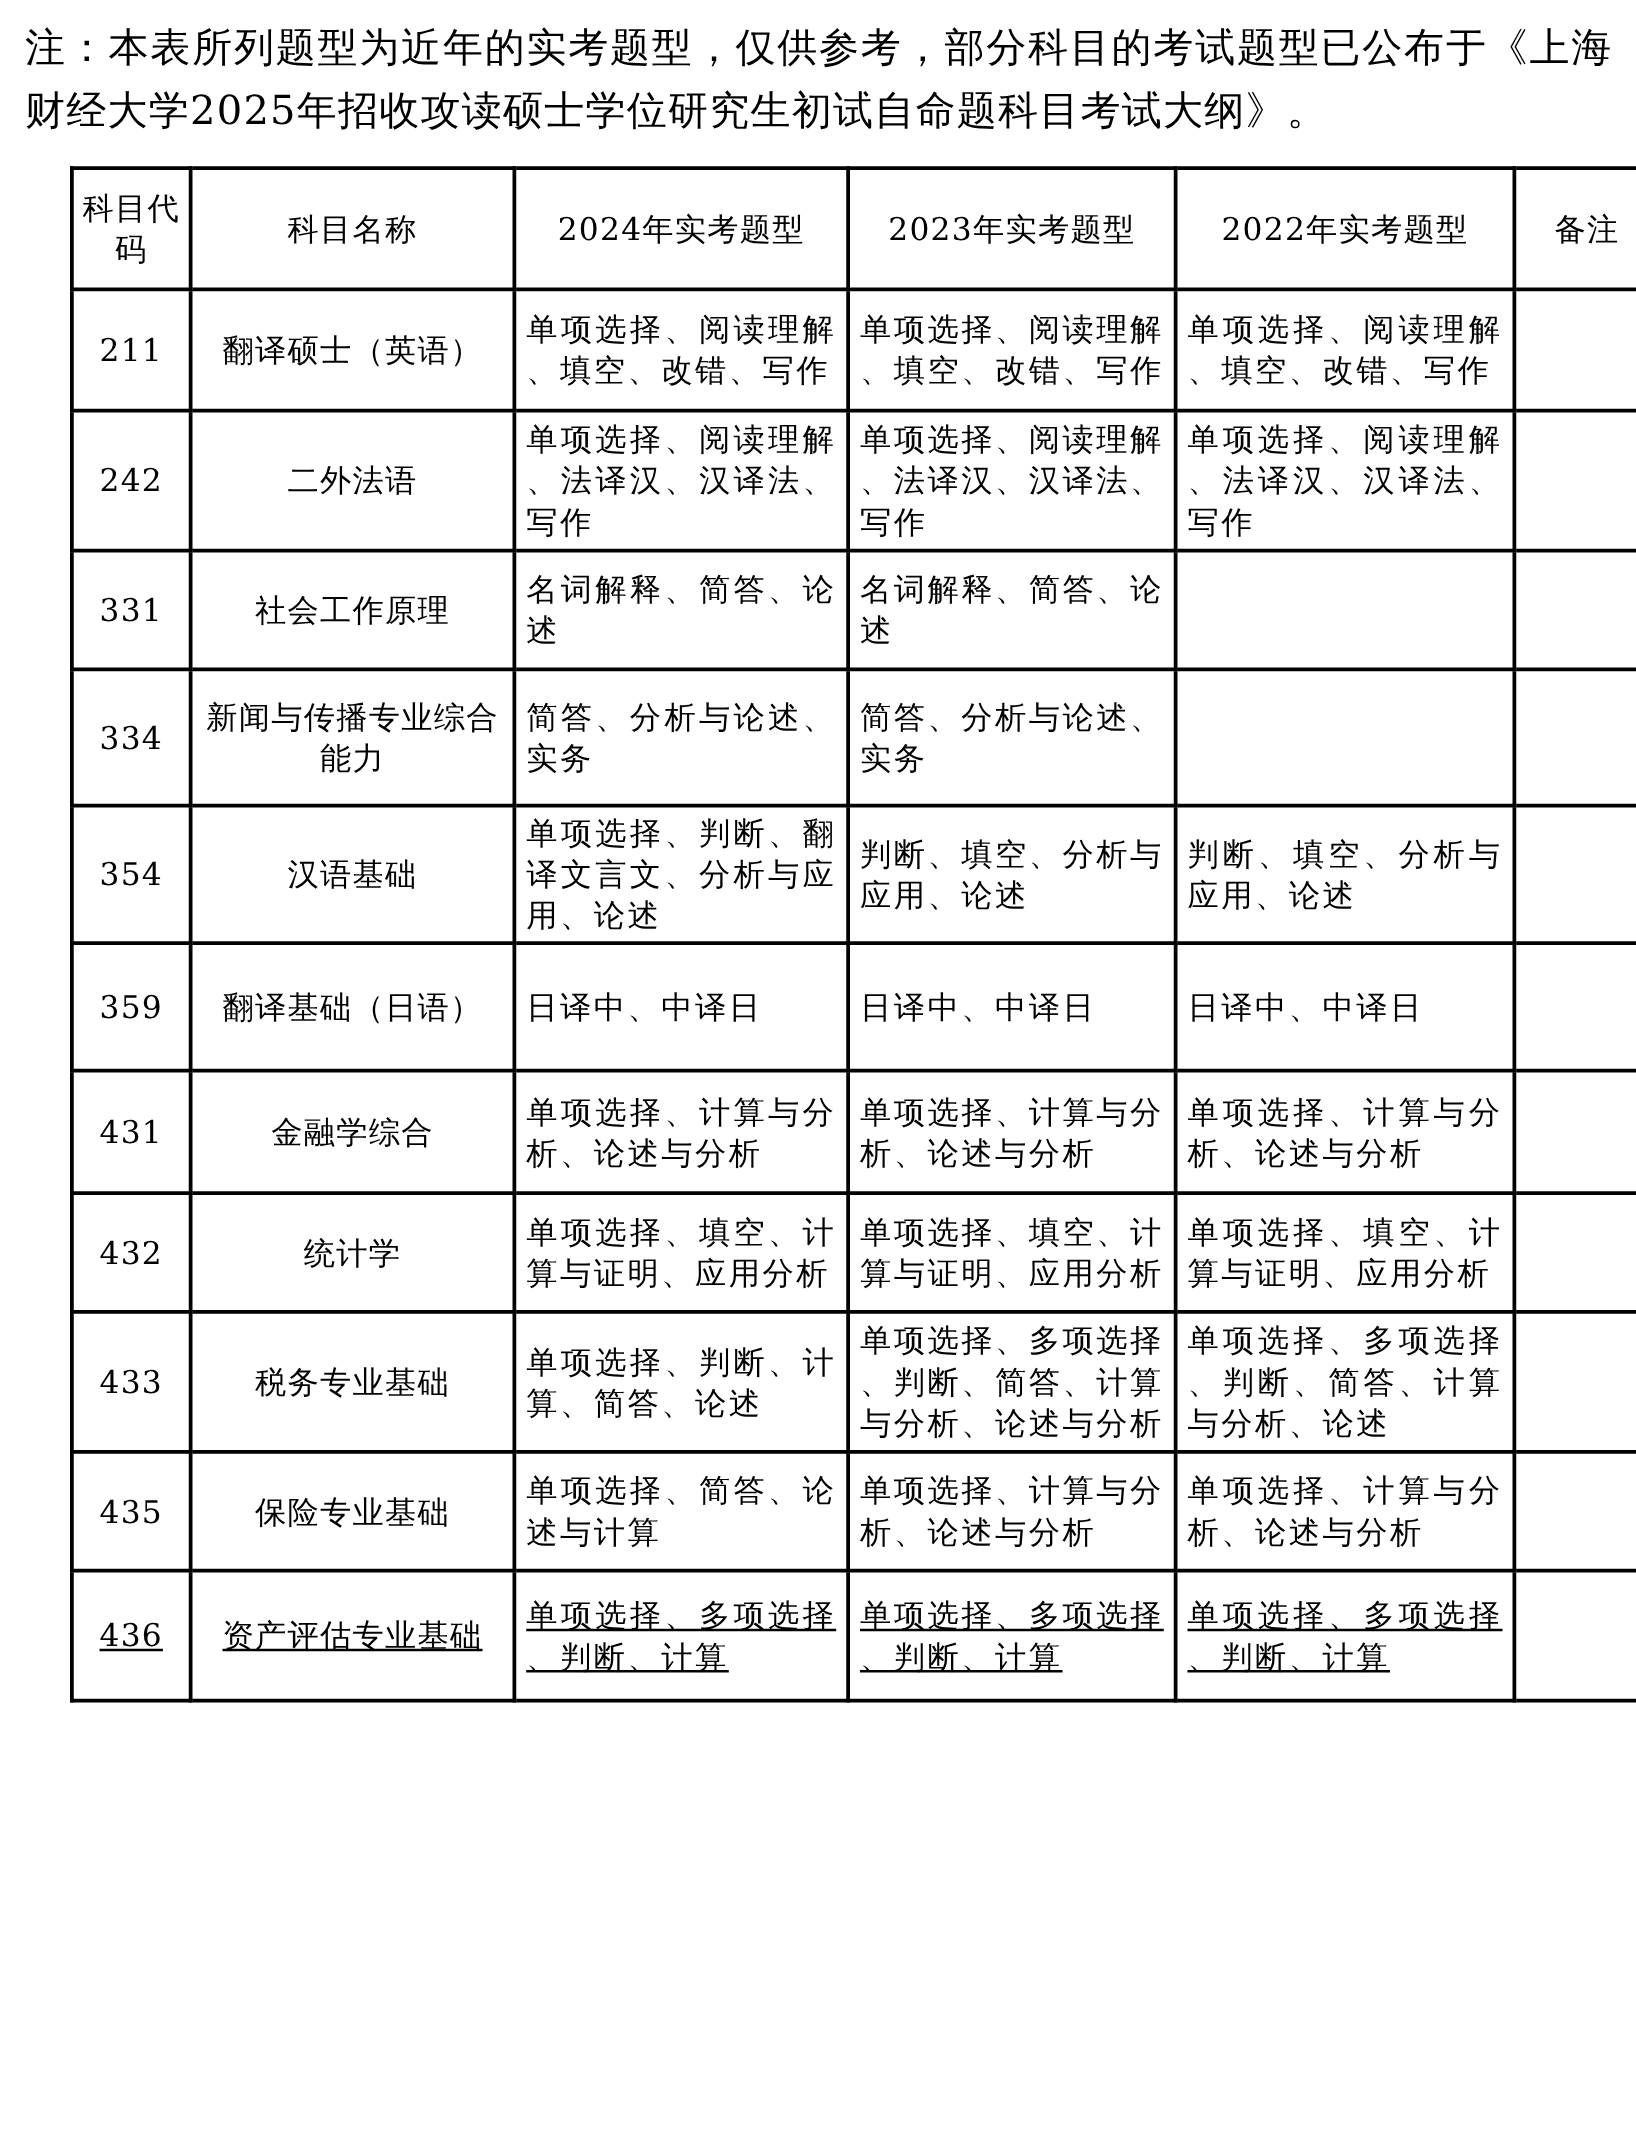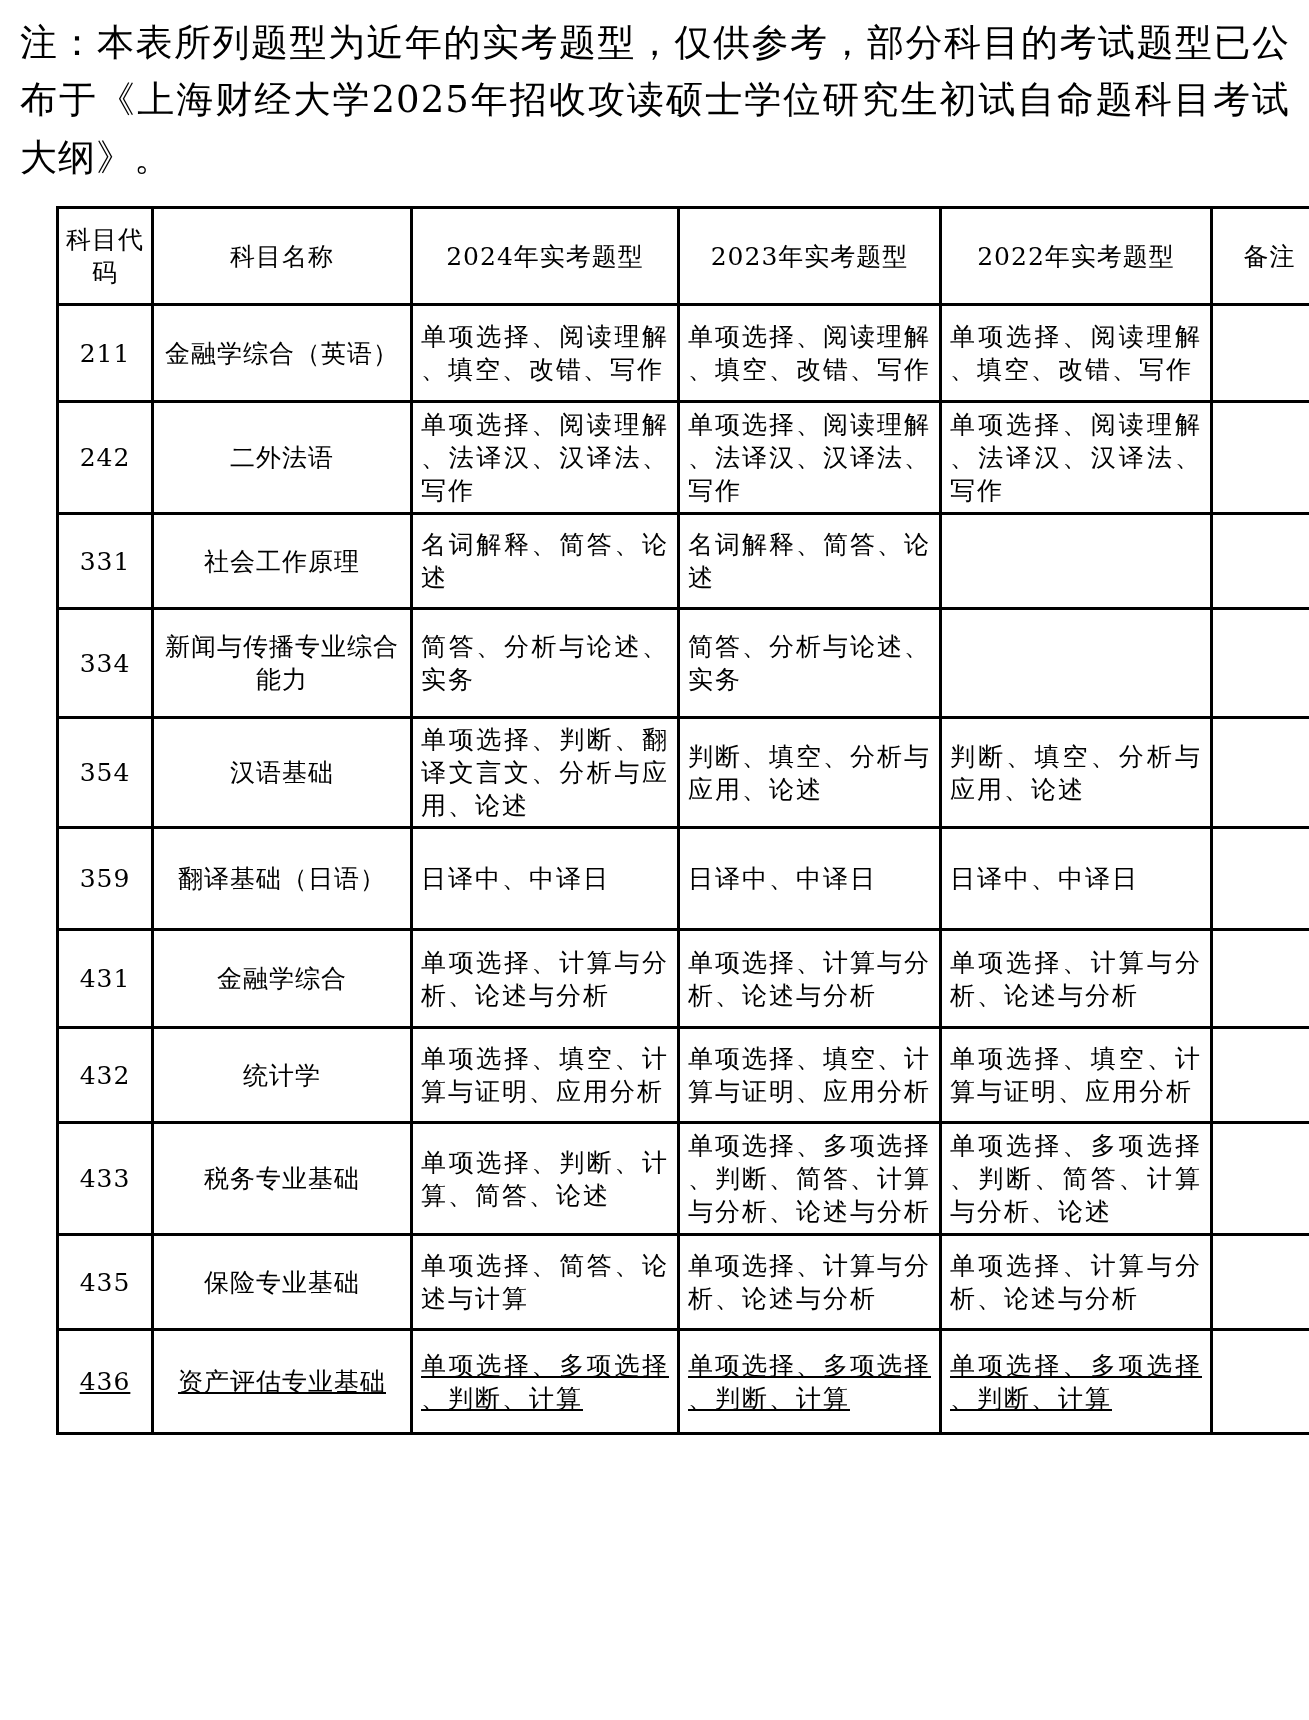--- a/index.html
+++ b/index.html
@@ -10,21 +10,21 @@
     font-family: "DejaVu Serif", "Liberation Serif", serif;
   }
   .page {
     width: 1309px;
     box-sizing: border-box;
     padding: 14px 19px 8px 20px;
     background: #ffffff;
   }
   .note {
     margin: 0 0 20px 0;
-    font-size: 37px;
+    font-size: 32px;
     line-height: 1.55;
     letter-spacing: 1px;
     text-align: justify;
   }
   table.exam-table {
     border-collapse: collapse;
     table-layout: fixed;
     width: 1270px;
     margin-left: 36px;
   }
@@ -79,21 +79,21 @@
         <th>科目名称</th>
         <th>2024年实考题型</th>
         <th>2023年实考题型</th>
         <th>2022年实考题型</th>
         <th>备注</th>
       </tr>
     </thead>
     <tbody>
         <tr style="height: 97px;">
           <td class="col-0">211</td>
-          <td class="col-1">金融学综合（英语）</td>
+          <td class="col-1">翻译硕士（英语）</td>
           <td class="col-2">单项选择、阅读理解、填空、改错、写作</td>
           <td class="col-3">单项选择、阅读理解、填空、改错、写作</td>
           <td class="col-4">单项选择、阅读理解、填空、改错、写作</td>
           <td class="col-5"></td>
         </tr>
         <tr style="height: 112px;">
           <td class="col-0">242</td>
           <td class="col-1">二外法语</td>
           <td class="col-2">单项选择、阅读理解、法译汉、汉译法、写作</td>
           <td class="col-3">单项选择、阅读理解、法译汉、汉译法、写作</td>

